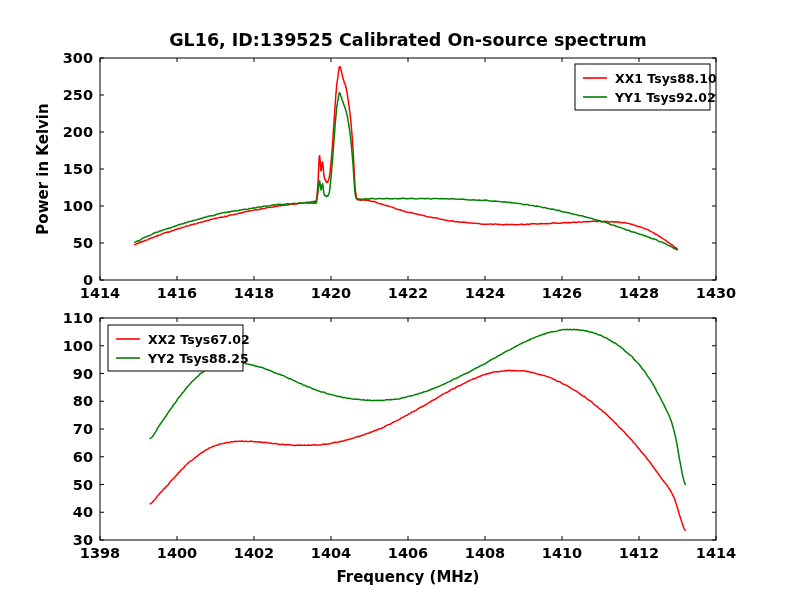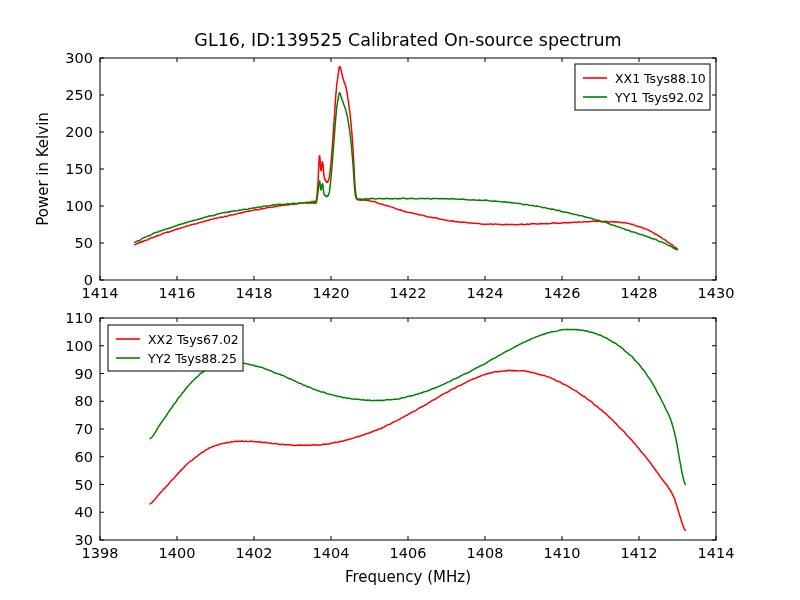--- a/index.html
+++ b/index.html
@@ -11,20 +11,21 @@
     width: 800px;
     height: 600px;
     font-family: "DejaVu Sans", sans-serif;
     overflow: hidden;
   }
   #figure {
     position: relative;
     width: 800px;
     height: 600px;
     background: #ffffff;
+    font-weight: bold;
   }
   svg.plot-canvas {
     position: absolute;
     top: 0;
     left: 0;
     width: 800px;
     height: 600px;
   }
   .frame {
     fill: none;

